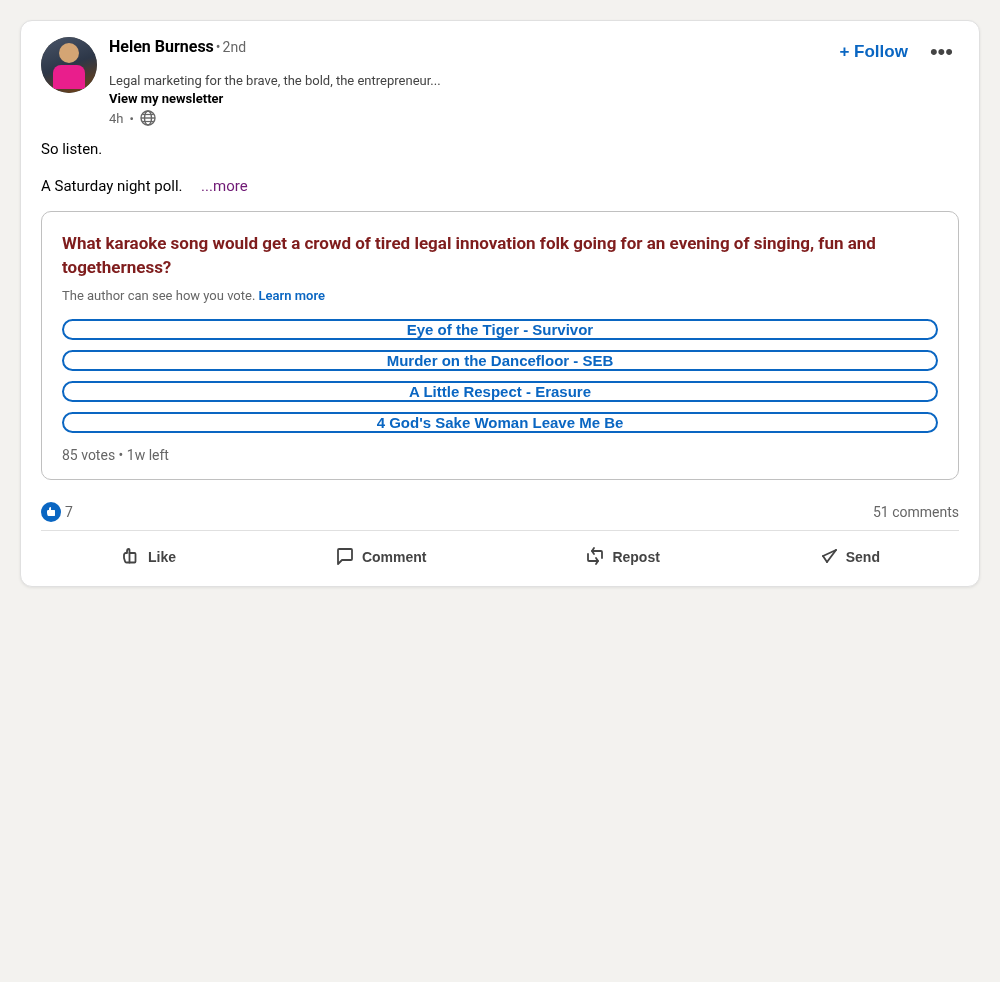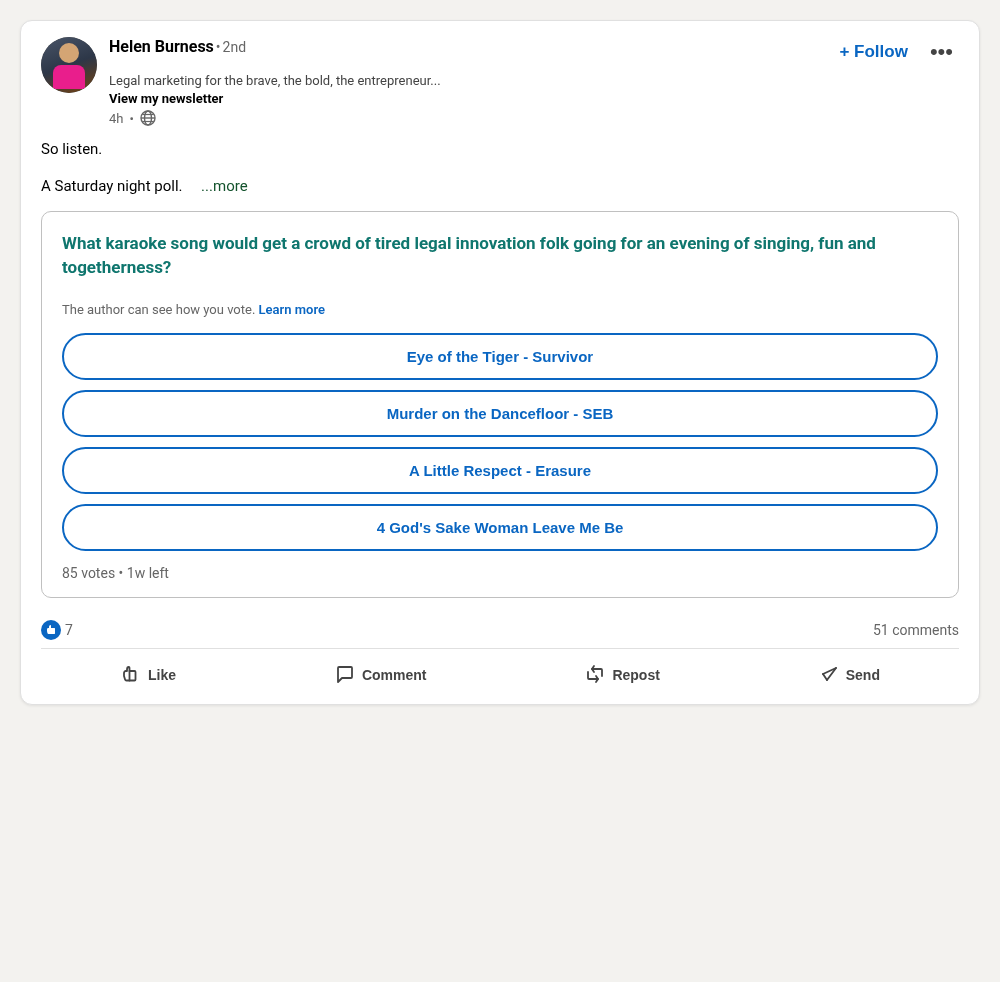--- a/index.html
+++ b/index.html
@@ -144,51 +144,51 @@
     .post-text {
       font-size: 15px;
       color: #000000;
       line-height: 1.5;
       margin-bottom: 12px;
     }
     .post-text-line {
       margin-bottom: 14px;
     }
     .more-link {
-      color: #14532d;
+      color: #701a75;
       cursor: pointer;
     }
     .poll-container {
       border: 1px solid #c0c0c0;
       border-radius: 10px;
       padding: 20px 20px 16px 20px;
       margin-bottom: 14px;
     }
     .poll-question {
       font-size: 17px;
       font-weight: 700;
-      color: #0f766e;
+      color: #7f1d1d;
       line-height: 1.4;
-      margin-bottom: 22px;
+      margin-bottom: 8px;
     }
     .poll-notice {
       font-size: 13px;
       color: #666666;
       margin-bottom: 16px;
     }
     .poll-notice a {
       color: #0a66c2;
       text-decoration: none;
       font-weight: 600;
     }
     .poll-option {
       width: 100%;
       border: 2px solid #0a66c2;
       border-radius: 40px;
-      padding: 13px 16px;
+      padding: 0 16px;
       margin-bottom: 10px;
       background: #ffffff;
       cursor: pointer;
       text-align: center;
       font-size: 15px;
       font-weight: 700;
       color: #0a66c2;
       display: flex;
       align-items: center;
       justify-content: center;

